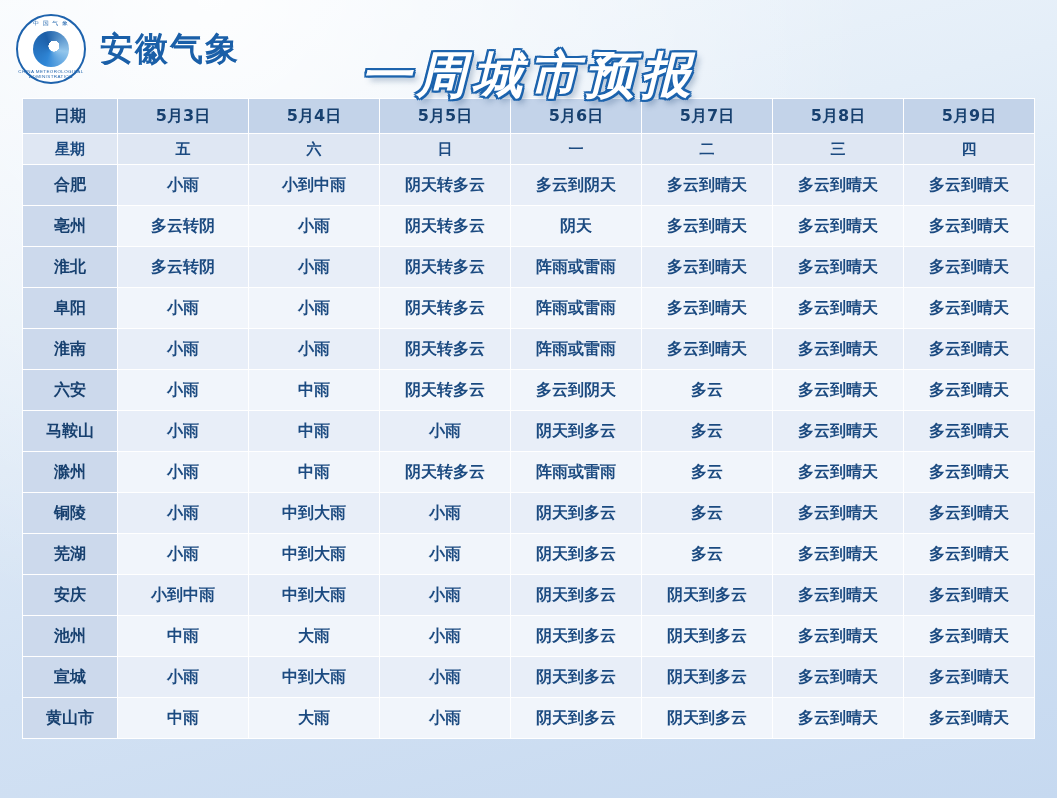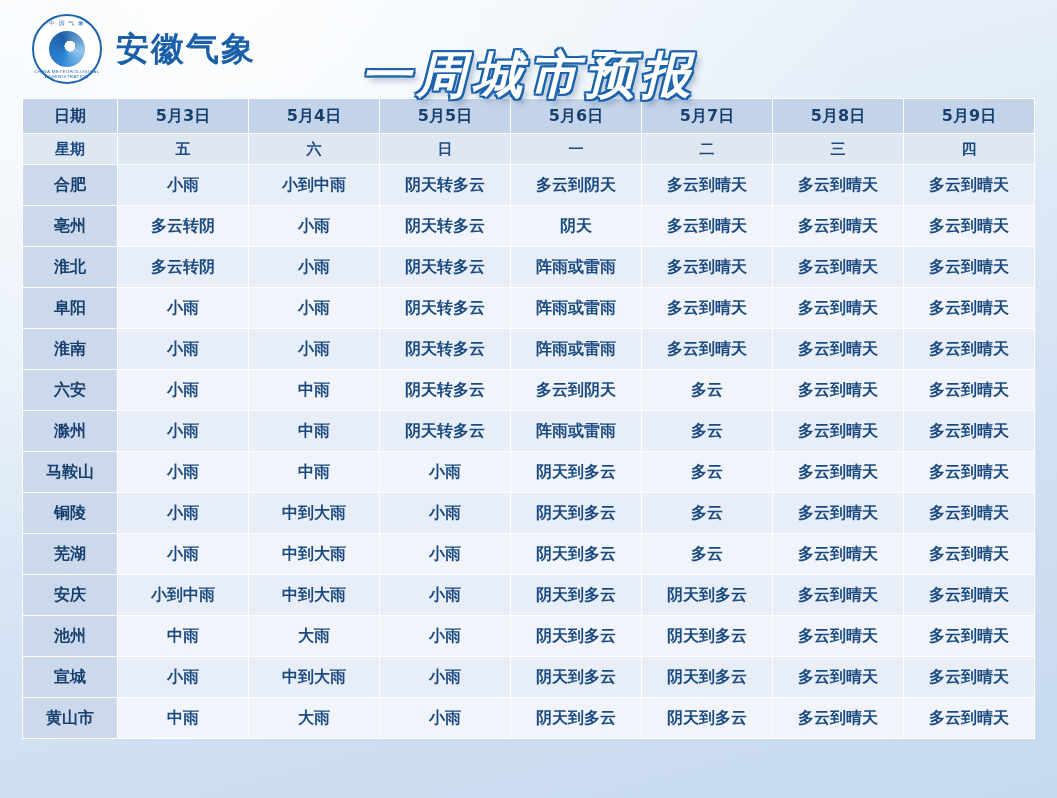--- a/index.html
+++ b/index.html
@@ -21,21 +21,21 @@
     background:
       radial-gradient(ellipse at 20% 0%, rgba(255,255,255,0.85) 0%, rgba(255,255,255,0) 55%),
       linear-gradient(165deg, #f2f7fc 0%, #e4eef8 30%, #d2e1f3 65%, #c6d9f0 100%);
   }
   
   .header {
     position: relative;
     height: 98px;
     display: flex;
     align-items: center;
-    padding-left: 32px;
+    padding-left: 16px;
     box-sizing: border-box;
   }
   .logo {
     width: 66px;
     height: 66px;
     border-radius: 50%;
     background: #ffffff;
     border: 2px solid #1e63ad;
     position: relative;
     flex: 0 0 auto;
@@ -252,35 +252,35 @@
           <th class="city">六安</th>
           <td>小雨</td>
           <td>中雨</td>
           <td>阴天转多云</td>
           <td>多云到阴天</td>
           <td>多云</td>
           <td>多云到晴天</td>
           <td>多云到晴天</td>
         </tr>
         <tr>
+          <th class="city">马鞍山</th>
+          <td>小雨</td>
+          <td>中雨</td>
+          <td>小雨</td>
+          <td>阴天到多云</td>
+          <td>多云</td>
+          <td>多云到晴天</td>
+          <td>多云到晴天</td>
+        </tr>
+        <tr>
           <th class="city">滁州</th>
           <td>小雨</td>
           <td>中雨</td>
           <td>阴天转多云</td>
           <td>阵雨或雷雨</td>
-          <td>多云</td>
-          <td>多云到晴天</td>
-          <td>多云到晴天</td>
-        </tr>
-        <tr>
-          <th class="city">马鞍山</th>
-          <td>小雨</td>
-          <td>中雨</td>
-          <td>小雨</td>
-          <td>阴天到多云</td>
           <td>多云</td>
           <td>多云到晴天</td>
           <td>多云到晴天</td>
         </tr>
         <tr>
           <th class="city">铜陵</th>
           <td>小雨</td>
           <td>中到大雨</td>
           <td>小雨</td>
           <td>阴天到多云</td>

